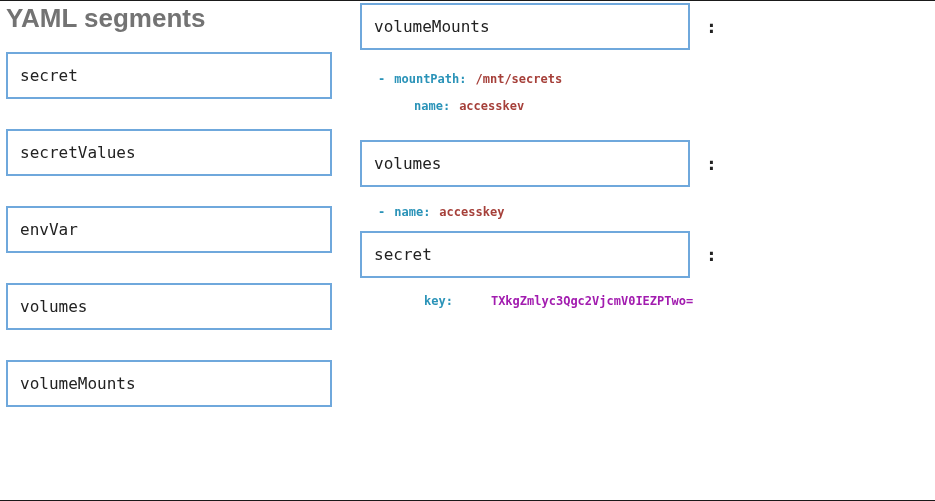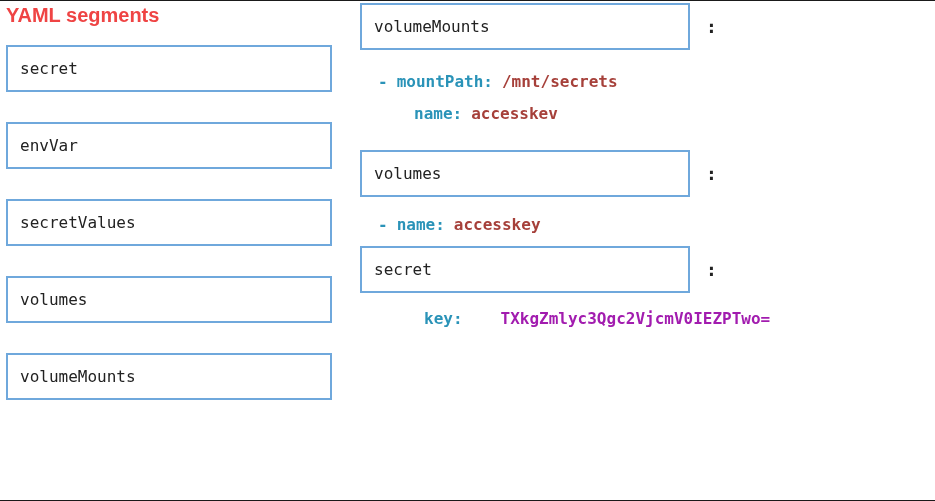--- a/index.html
+++ b/index.html
@@ -12,23 +12,23 @@
     overflow: hidden;
   }
   .page {
     display: flex;
     padding: 2px 0 0 6px;
     width: 935px;
   }
   .col-left { width: 332px; flex: none; }
   .col-right { margin-left: 22px; flex: 1; }
   .section-title {
-    font-size: 20px;
+    font-size: 26px;
     font-weight: bold;
-    color: #ef4444;
+    color: #737373;
     margin-bottom: 18px;
     line-height: 1.2;
   }
   .seg-box {
     width: 326px;
     height: 47px;
     border: 2px solid #6fa8dc;
     background: #ffffff;
     display: flex;
     align-items: center;
@@ -56,21 +56,21 @@
   }
   .colon {
     margin-left: 16px;
     font-family: "DejaVu Sans Mono", "Liberation Mono", monospace;
     font-size: 18px;
     font-weight: bold;
     color: #222222;
   }
   .code-line {
     font-family: "DejaVu Sans Mono", "Liberation Mono", monospace;
-    font-size: 16px;
+    font-size: 12px;
     font-weight: 600;
     white-space: pre;
   }
   .dash { color: #2a93b8; margin-right: 9px; }
   .key  { color: #2a93b8; }
   .val  { color: #a6403a; margin-left: 9px; }
   .val-wide { color: #a21caf; margin-left: 38px; }
 
   
   .m-slot1 { margin-bottom: 22px; }
@@ -86,24 +86,24 @@
 
 <div class="page">
 
   <div class="col-left">
     <div class="section-title">YAML segments</div>
 
     <div class="seg-box">
       <span>secret</span>
     </div>
     <div class="seg-box">
-      <span>envVar</span>
+      <span>secretValues</span>
     </div>
     <div class="seg-box">
-      <span>secretValues</span>
+      <span>envVar</span>
     </div>
     <div class="seg-box">
       <span>volumes</span>
     </div>
     <div class="seg-box">
       <span>volumeMounts</span>
     </div>
   </div>
 
   <div class="col-right">

